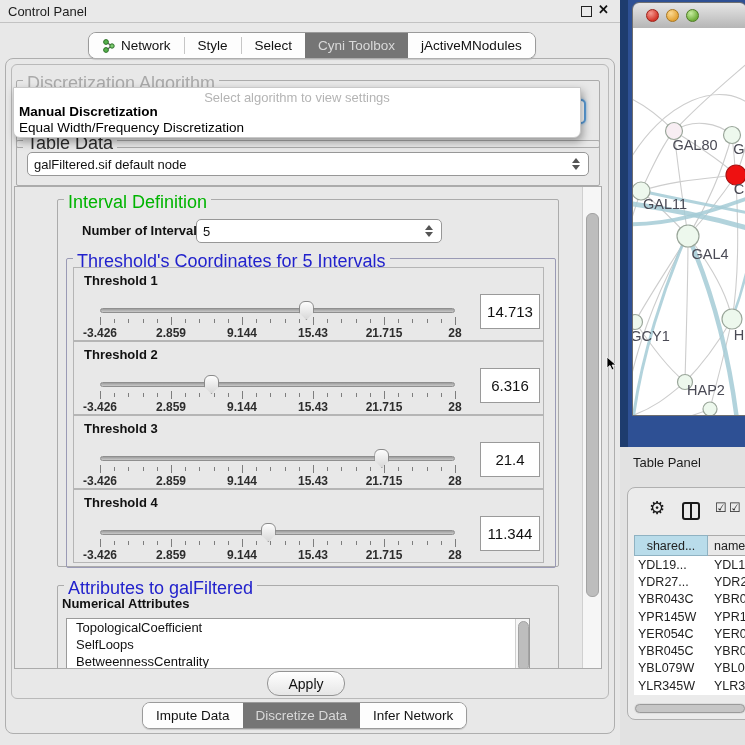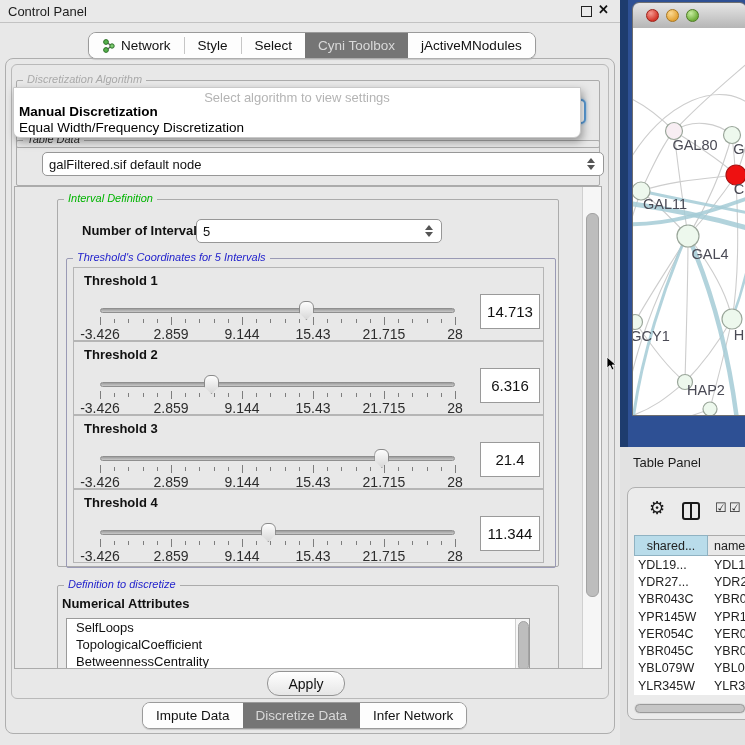--- a/index.html
+++ b/index.html
@@ -20,21 +20,21 @@
     background:#fdfdfd;white-space:nowrap;}
   .tab.active{background:#757575;color:#d9d9d9;}
   .tab-sep{width:1px;background:#c6c6c6;margin:4px 0;}
   #top-tabs{left:88px;top:32px;}
   #bottom-tabs{left:142px;top:702px;}
 
   #outer-panel{left:5px;top:58px;width:608px;height:674px;border:1px solid #aeaeae;border-radius:8px;}
   #content-panel{left:11px;top:64px;width:596px;height:633px;border:1px solid #b9b9b9;border-radius:6px;background:#e8e8e8;}
 
   .group{border:1px solid #ababab;border-radius:2px;}
-  .group-title{position:absolute;top:-8px;left:6px;background:#e8e8e8;padding:0 4px;font-size:11px;font-style:italic;}
+  .group-title{position:absolute;top:-8px;left:6px;background:#e8e8e8;padding:0 4px;font-size:18px;}
 
   .combo{background:#fff;border:1px solid #979797;border-radius:5px;display:flex;align-items:center;
     font-size:13px;color:#111;padding:0 6px;box-sizing:border-box;}
   .combo .spin{margin-left:auto;display:flex;flex-direction:column;gap:2px;align-items:center;padding-right:2px;}
   .arr-up{width:0;height:0;border-left:4px solid transparent;border-right:4px solid transparent;border-bottom:5px solid #555;}
   .arr-dn{width:0;height:0;border-left:4px solid transparent;border-right:4px solid transparent;border-top:5px solid #555;}
   .combo.focused{border:2px solid #5b9dd9;box-shadow:0 0 3px #7ab1e0;}
 
   #algo-popup{left:13px;top:87px;width:566px;height:49px;background:#fff;border:1px solid #c9c9c9;
     border-radius:0 0 7px 7px;box-shadow:2px 4px 9px rgba(0,0,0,.35);z-index:30;}
@@ -49,21 +49,21 @@
   .thr-label{position:absolute;left:10px;top:5px;font-size:13px;font-weight:bold;color:#111;}
   .sl-track{position:absolute;left:26px;top:40px;width:355px;height:5px;border-radius:3px;
     background:linear-gradient(#9d9d9d,#c9c9c9);border:1px solid #8f8f8f;box-sizing:border-box;}
   .sl-thumb{position:absolute;top:33px;width:13px;height:17px;margin-left:-6px;
     background:linear-gradient(#fdfdfd,#d8d8d8);border:1px solid #8a8a8a;
     border-radius:6px 6px 2px 2px;clip-path:polygon(0 0,100% 0,100% 60%,50% 100%,0 60%);}
   .ticks{position:absolute;left:26px;top:49px;width:355px;height:9px;}
   .ticks i{position:absolute;width:1px;background:#7d7d7d;top:2px;height:4px;}
   .ticks i.major{top:0;height:8px;}
   .tick-labels{position:absolute;left:26px;top:58px;width:355px;height:12px;}
-  .tick-labels span{position:absolute;transform:translateX(-50%);font-size:14px;font-weight:normal;color:#2d2d2d;white-space:nowrap;text-align:center;}
+  .tick-labels span{position:absolute;transform:translateX(-50%);font-size:12px;font-weight:bold;color:#2d2d2d;white-space:nowrap;text-align:center;}
   .val-box{position:absolute;left:406px;top:26px;width:58px;height:33px;background:#fff;border:1px solid #9a9a9a;
     display:flex;align-items:center;justify-content:center;font-size:15px;color:#111;}
 
   
   #attr-list{left:8px;top:32px;width:462px;height:57px;background:#fff;border:1px solid #9a9a9a;overflow:hidden;}
   .attr-item{font-size:13px;color:#111;padding-left:9px;line-height:17px;white-space:nowrap;}
 
   .push-btn{background:linear-gradient(#ffffff,#e6e6e6);border:1px solid #949494;border-radius:12px;
     font-size:14px;color:#111;display:flex;align-items:center;justify-content:center;}
 
@@ -151,21 +151,21 @@
     </div>
 
     <div id="algo-popup" class="abs">
       <div class="hint">Select algorithm to view settings</div>
       <div class="popup-opt" style="top:16px;font-weight:bold;">Manual Discretization</div>
       <div class="popup-opt" style="top:32px;">Equal Width/Frequency Discretization</div>
     </div>
 
     <div class="abs group" style="left:16px;top:140px;width:582px;height:44px;">
       <div class="group-title" style="color:#2b2b2b;">Table Data</div>
-      <div class="combo" style="position:absolute;left:10px;top:11px;width:562px;height:24px;margin-left:15px;">
+      <div class="combo" style="position:absolute;left:10px;top:11px;width:562px;height:24px;">
         <span>galFiltered.sif default node</span>
         <div class="spin">
             <div class="arr-up"></div>
             <div class="arr-dn"></div>
           </div>
       </div>
     </div>
 
     <div class="abs" style="left:14px;top:186px;width:586px;height:481px;border:1px solid #ababab;overflow:hidden;background:#e8e8e8;">
 
@@ -352,26 +352,26 @@
                 <span style="left: 60%;">15.43</span>
                 <span style="left: 80%;">21.715</span>
                 <span style="left: 100%;">28</span>
               </div>
             <div class="val-box">11.344</div>
           </div>
         </div>
       </div>
 
       <div class="abs group" style="left:42px;top:398px;width:500px;height:92px;">
-        <div class="group-title" style="color:#2222cc;">Definition to discretize</div>
+        <div class="group-title" style="color:#2222cc;">Attributes to galFiltered</div>
         <div class="abs" style="left:4px;top:10px;font-size:13px;font-weight:bold;color:#111;">Numerical Attributes</div>
         <div id="attr-list" class="abs">
           <div id="attr-items">
+              <div class="attr-item">TopologicalCoefficient</div>
               <div class="attr-item">SelfLoops</div>
-              <div class="attr-item">TopologicalCoefficient</div>
               <div class="attr-item">BetweennessCentrality</div>
             </div>
           <div class="abs scrollbar-v" style="right:0;top:0;width:13px;height:57px;">
             <div class="scroll-thumb abs" style="left:1.5px;top:2px;width:9px;height:48px;"></div>
           </div>
         </div>
       </div>
 
       <div class="abs scrollbar-v" style="left:567px;top:0;width:19px;height:481px;">
         <div class="scroll-thumb abs" style="left:3px;top:26px;width:11px;height:382px;"></div>

